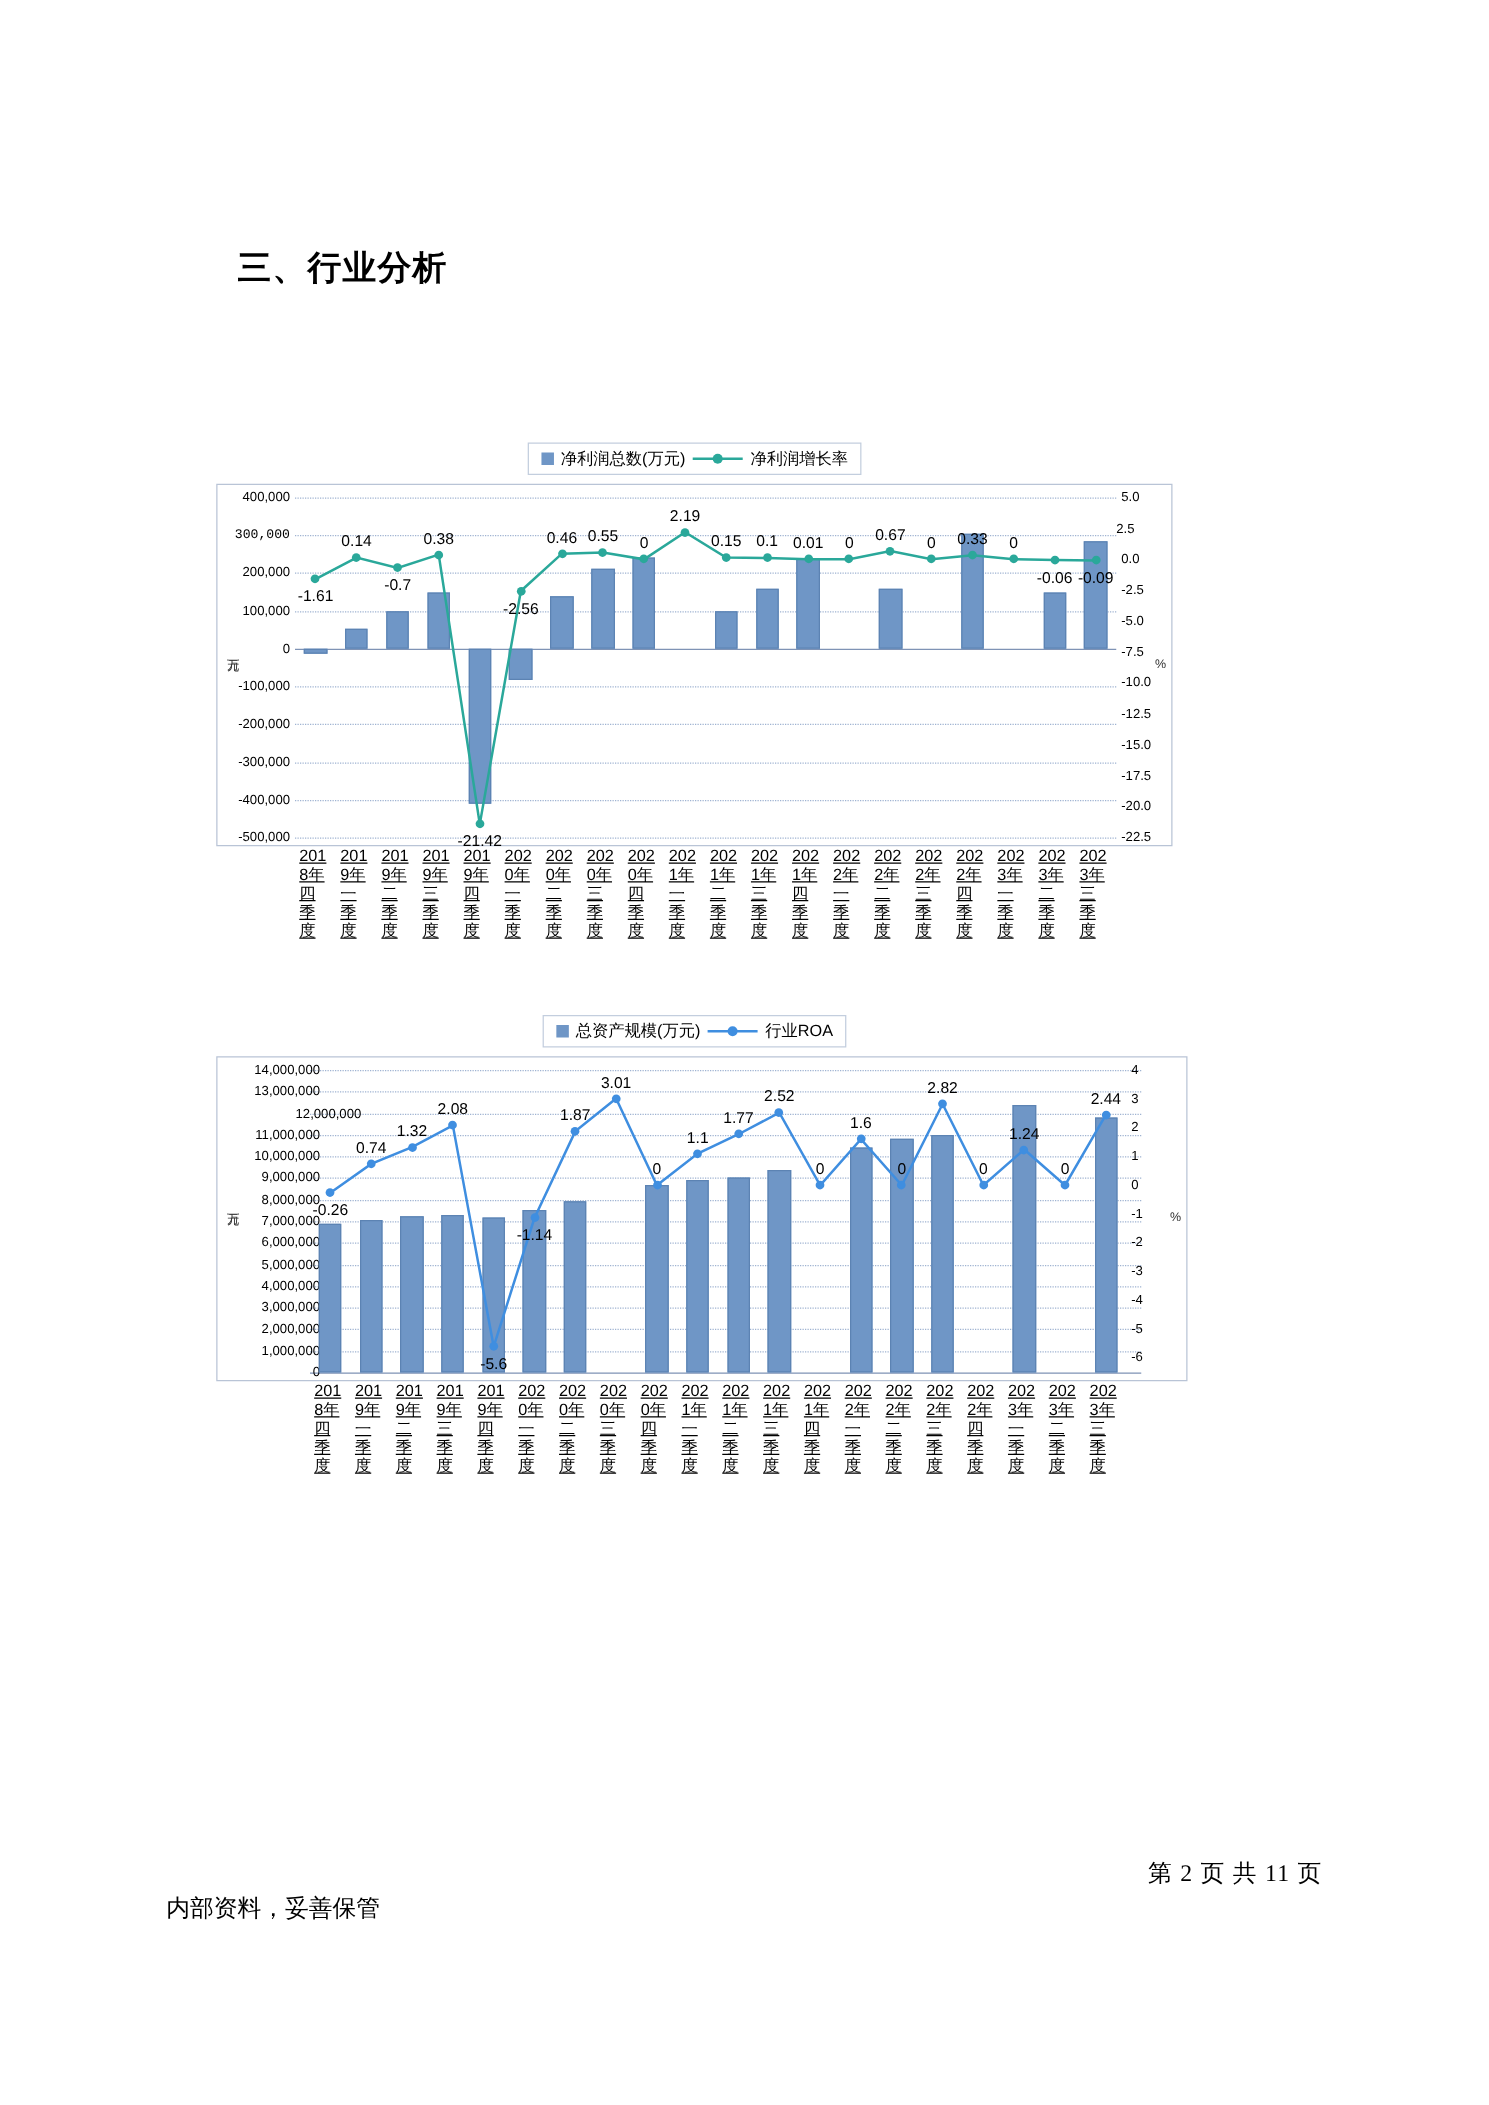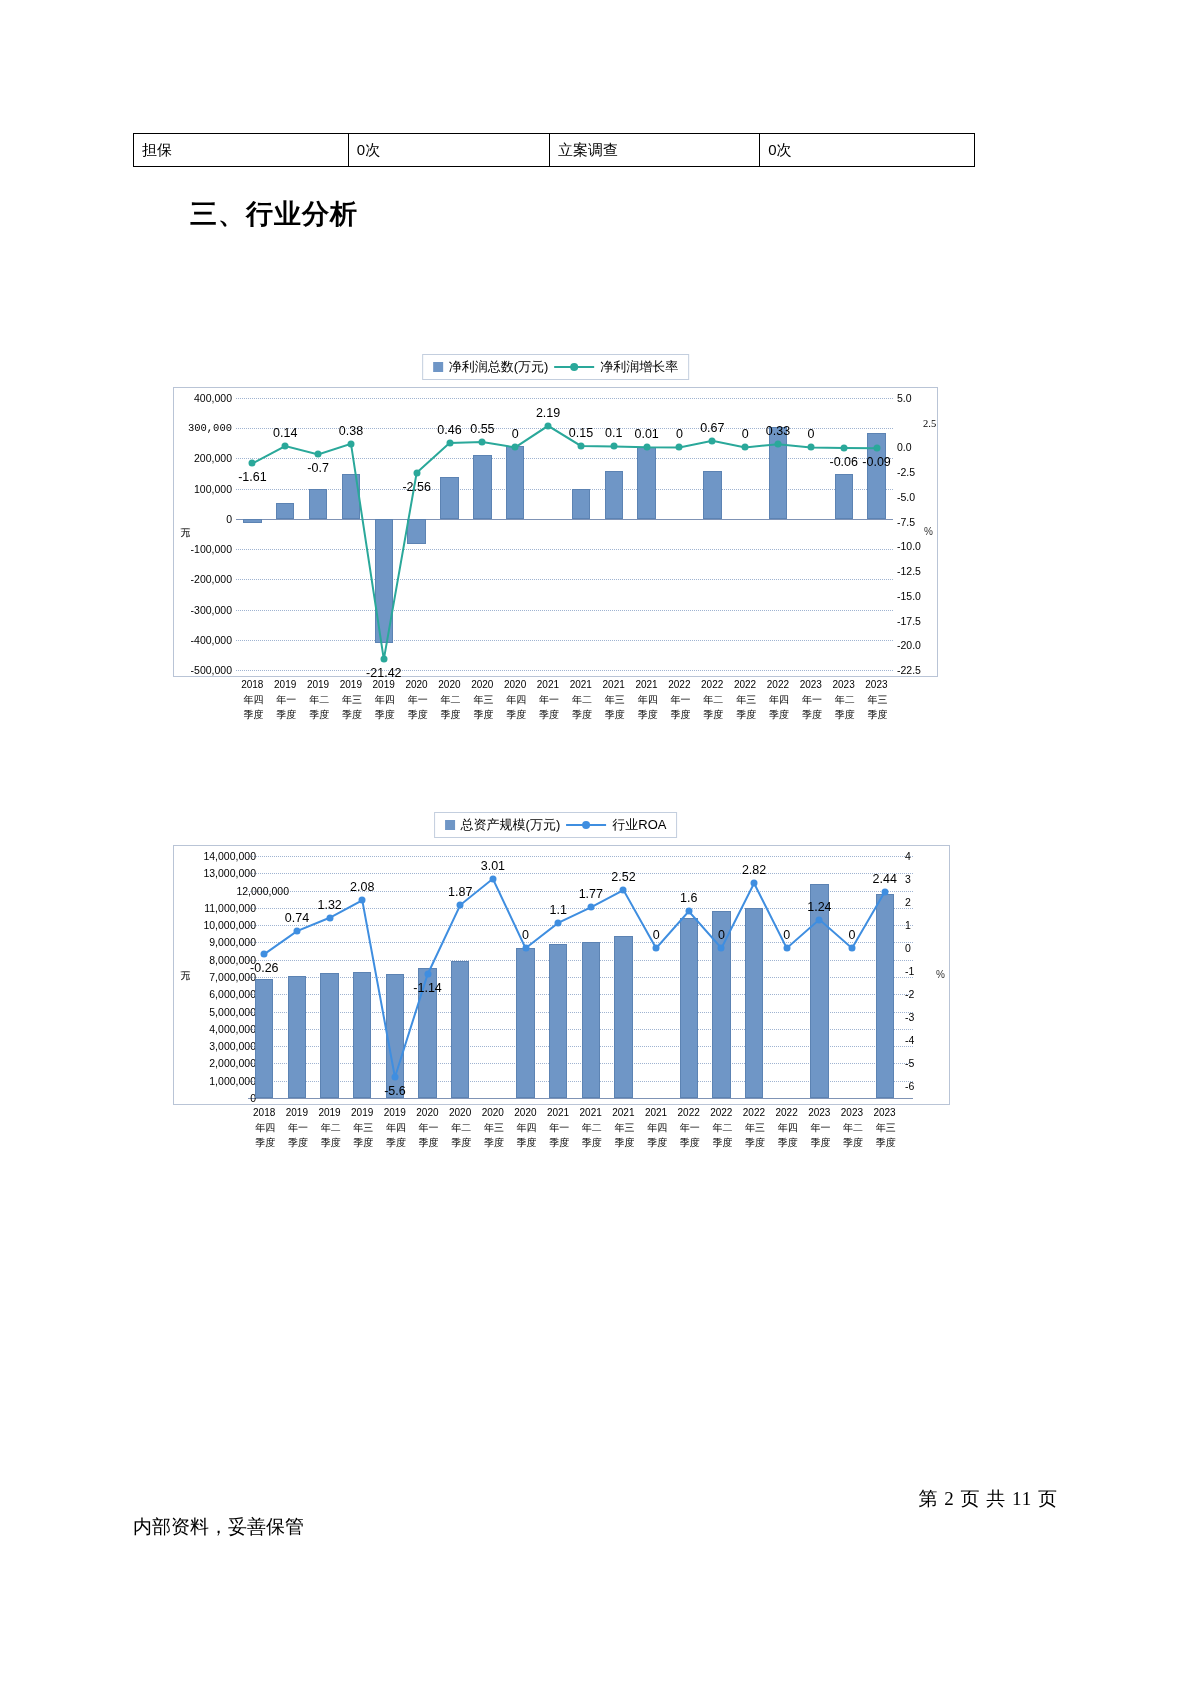--- a/index.html
+++ b/index.html
@@ -110,26 +110,27 @@
     font-size:12.5px;
     color:#000;
     transform:translate(-50%,0);
     white-space:nowrap;
   }
   .xcat {
     position:absolute;
     top:0;
     width:24px;
     font-family:"Liberation Sans", sans-serif;
-    font-size:10px;
+    font-size:13px;
     line-height:15px;
-    text-align:right;
+    text-align:left;
     color:#000;
     transform:translateX(-50%);
     word-break:break-all;
+    text-decoration:underline;
   }
   .legend {
     position:absolute;
     border:1px solid #c3cede;
     background:#fff;
     padding:3px 10px;
     font-family:"Liberation Sans", sans-serif;
     font-size:13px;
     display:flex; align-items:center; gap:6px;
     white-space:nowrap;
@@ -150,30 +151,20 @@
     position:absolute; right:133px; top:1486px;
     font-size:19px;
     letter-spacing:1px;
   }
 </style>
 </head>
 <body>
 
 <div class="page">
 
-  <table class="top-table">
-    <tbody>
-        <tr>
-      <td class="c1">担保</td>
-      <td class="c2">0次</td>
-      <td class="c3">立案调查</td>
-      <td class="c4">0次</td>
-    </tr>
-  </tbody>
-    </table>
 
   <div class="h2">三、行业分析</div>
 
 
   <div class="chart-block" id="chart0" style="left:133px; top:360px; width:845px;">
     <div class="chart-title">净利润变化图</div>
     <div class="plot-wrap" id="plot0" style="height:290px; margin:0 40px 0 40px;">
         <div class="gridline" style="top: 10px; left: 62px; right: 44px;"></div>
         <div class="ytick" style="top: 10px; right: 705px;">400,000</div>
         <div class="gridline" style="top: 40.2222px; left: 62px; right: 44px;"></div>
@@ -188,21 +179,21 @@
         <div class="ytick" style="top: 161.111px; right: 705px;">-100,000</div>
         <div class="gridline" style="top: 191.333px; left: 62px; right: 44px;"></div>
         <div class="ytick" style="top: 191.333px; right: 705px;">-200,000</div>
         <div class="gridline" style="top: 221.556px; left: 62px; right: 44px;"></div>
         <div class="ytick" style="top: 221.556px; right: 705px;">-300,000</div>
         <div class="gridline" style="top: 251.778px; left: 62px; right: 44px;"></div>
         <div class="ytick" style="top: 251.778px; right: 705px;">-400,000</div>
         <div class="gridline" style="top: 282px; left: 62px; right: 44px;"></div>
         <div class="ytick" style="top: 282px; right: 705px;">-500,000</div>
         <div class="ytick-r" style="top: 10px; left: 723px;">5.0</div>
-        <div class="ytick-r" style="top: 34.7273px; left: 749px; font-family: Liberation Serif, serif;">2.5</div>
+        <div class="ytick-r" style="top: 34.7273px; left: 719px;">2.5</div>
         <div class="ytick-r" style="top: 59.4545px; left: 723px;">0.0</div>
         <div class="ytick-r" style="top: 84.1818px; left: 723px;">-2.5</div>
         <div class="ytick-r" style="top: 108.909px; left: 723px;">-5.0</div>
         <div class="ytick-r" style="top: 133.636px; left: 723px;">-7.5</div>
         <div class="ytick-r" style="top: 158.364px; left: 723px;">-10.0</div>
         <div class="ytick-r" style="top: 183.091px; left: 723px;">-12.5</div>
         <div class="ytick-r" style="top: 207.818px; left: 723px;">-15.0</div>
         <div class="ytick-r" style="top: 232.545px; left: 723px;">-17.5</div>
         <div class="ytick-r" style="top: 257.273px; left: 723px;">-20.0</div>
         <div class="ytick-r" style="top: 282px; left: 723px;">-22.5</div>

